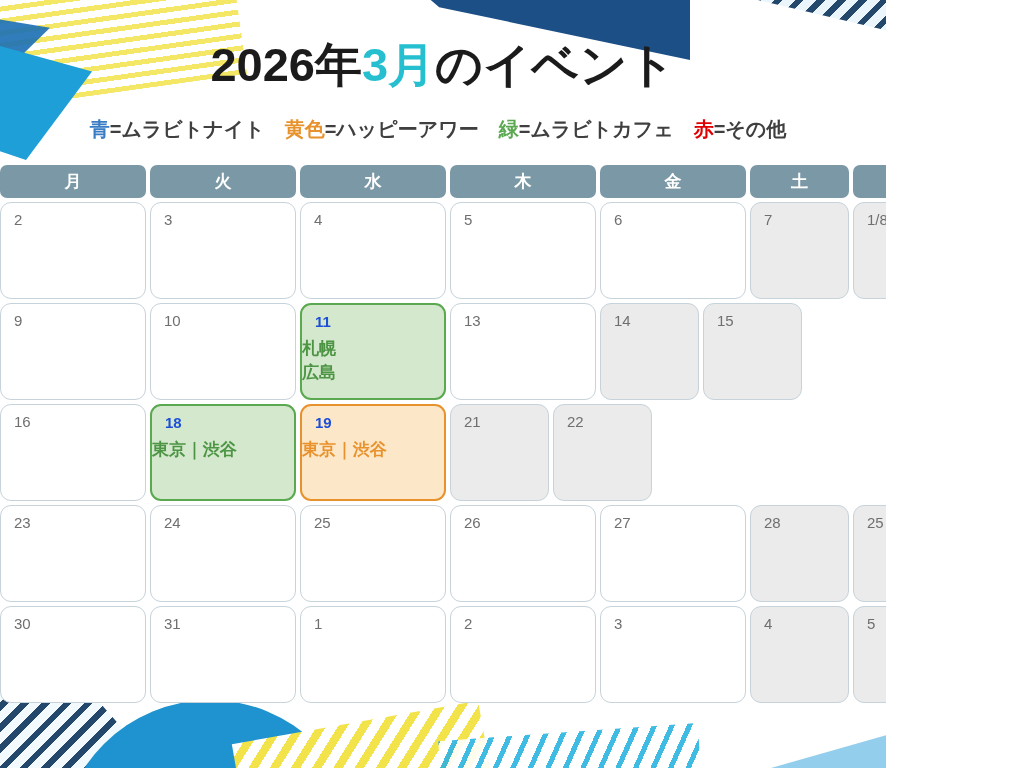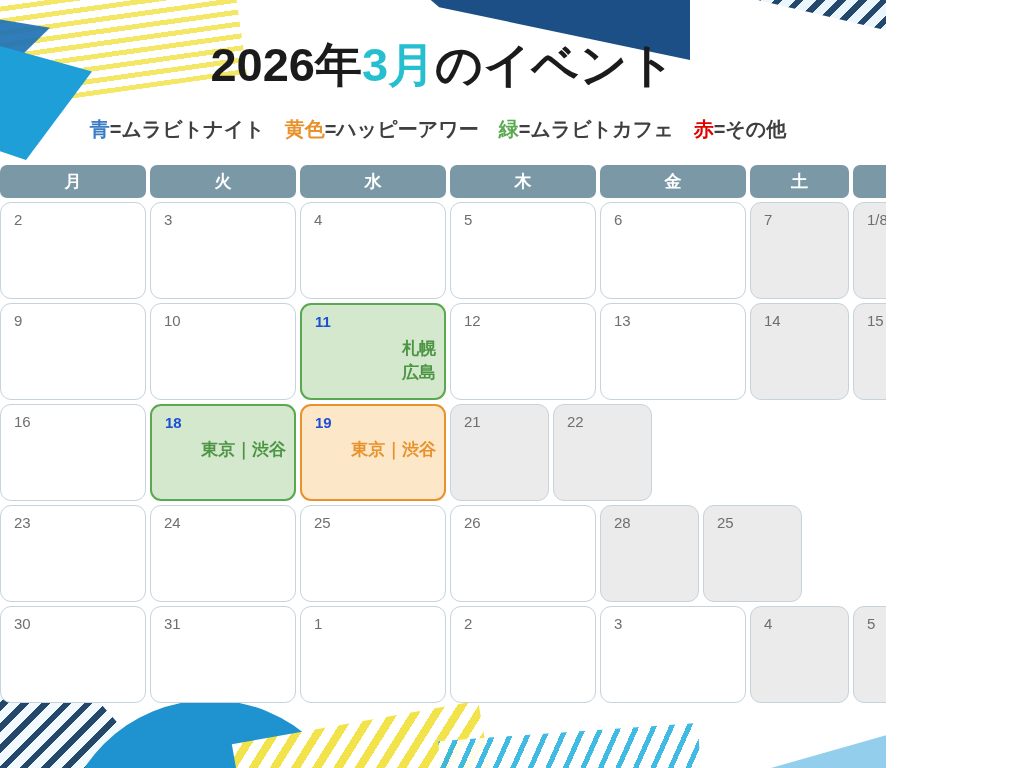--- a/index.html
+++ b/index.html
@@ -275,25 +275,25 @@
     color: #1d4ed8;
     font-weight: bold;
     font-size: 15px;
   }
 
   .evt {
     position: absolute;
     left: 0;
     right: 0;
     top: 32px;
-    text-align: right;
+    text-align: left;
     font-size: 17px;
     font-weight: bold;
     line-height: 1.38;
-    padding: 0 8px;
+    padding: 0 0;
     box-sizing: border-box;
   }
 
   
   .cell.ev-blue {
     background: #cfe2f3;
     border: 2px solid #3a7cc4;
   }
   .cell.ev-blue .evt { color: #3a7cc4; }
 
@@ -376,23 +376,20 @@
               <div class="daynum">9</div>
             </div>
             <div class="cell col-wide">
               <div class="daynum">10</div>
             </div>
             <div class="cell col-wide has-event ev-green">
               <div class="daynum">11</div>
               <div class="evt">札幌<br>広島</div>
             </div>
             <div class="cell col-wide">
-              <div class="daynum">12</div>
-            </div>
-            <div class="cell col-wide">
               <div class="daynum">13</div>
             </div>
             <div class="cell col-narrow weekend">
               <div class="daynum">14</div>
             </div>
             <div class="cell col-narrow weekend">
               <div class="daynum">15</div>
             </div>
           </div>
           <div class="cal-row">
@@ -420,20 +417,23 @@
             </div>
             <div class="cell col-wide">
               <div class="daynum">24</div>
             </div>
             <div class="cell col-wide">
               <div class="daynum">25</div>
             </div>
             <div class="cell col-wide">
               <div class="daynum">26</div>
             </div>
+            <div class="cell col-wide">
+              <div class="daynum">27</div>
+            </div>
             <div class="cell col-narrow weekend">
               <div class="daynum">28</div>
             </div>
             <div class="cell col-narrow weekend">
               <div class="daynum">25</div>
             </div>
           </div>
           <div class="cal-row">
             <div class="cell col-wide">
               <div class="daynum">30</div>

